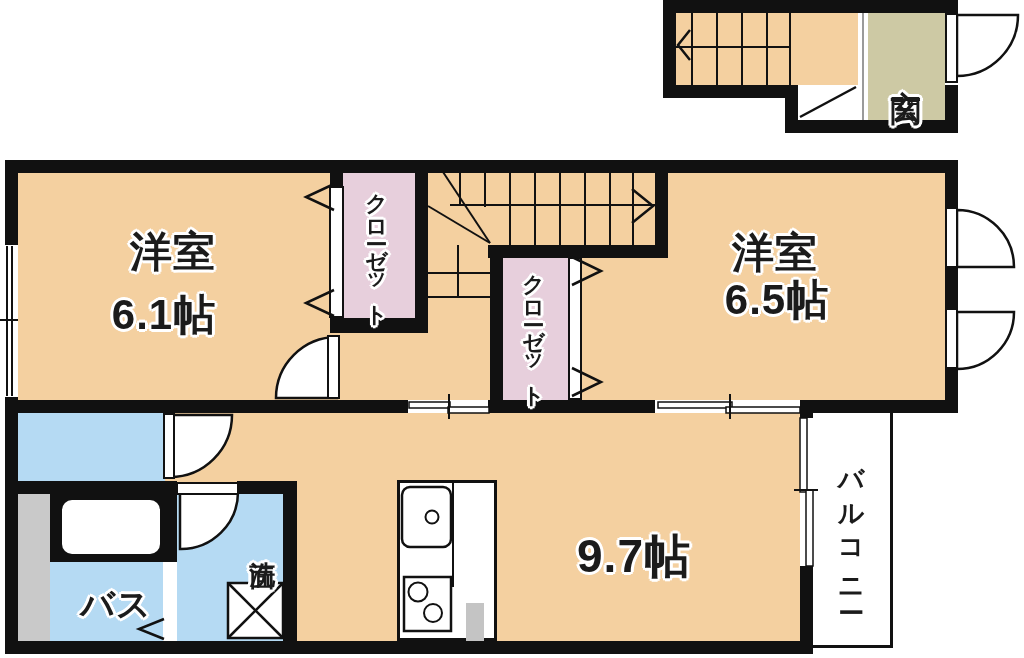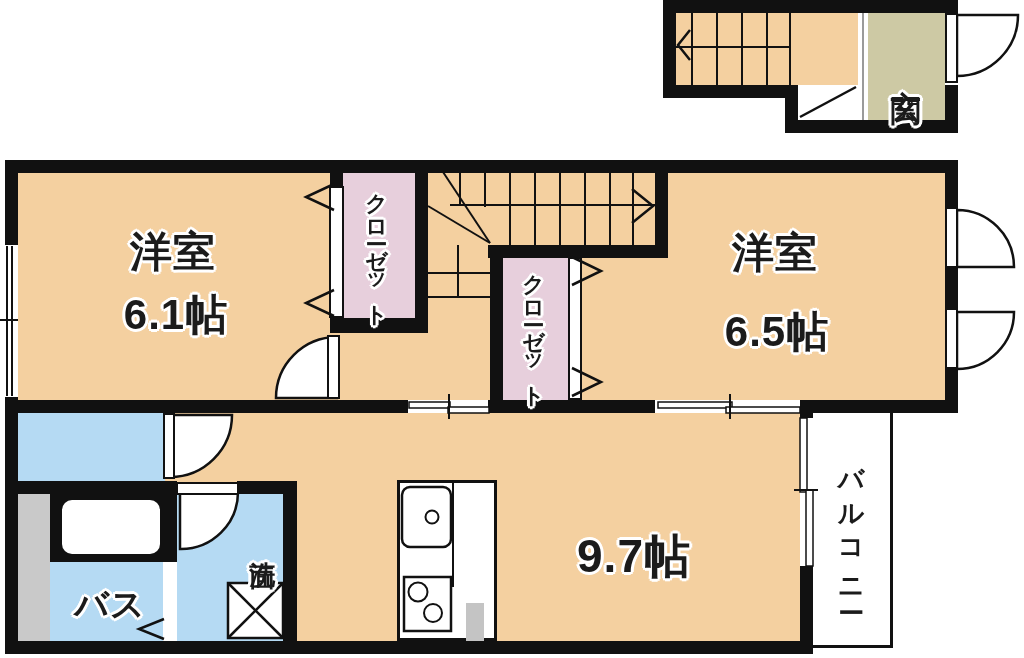--- a/index.html
+++ b/index.html
@@ -167,24 +167,24 @@
       <rect x="402" y="487" width="49" height="60" rx="8" fill="#ffffff" stroke="#111" stroke-width="2.5"></rect>
       <circle cx="432" cy="517" r="6.5" fill="#ffffff" stroke="#111" stroke-width="2"></circle>
       <rect x="404" y="577" width="47" height="54" fill="#ffffff" stroke="#111" stroke-width="2.5"></rect>
       <circle cx="418" cy="592" r="9.5" fill="#ffffff" stroke="#111" stroke-width="2"></circle>
       <circle cx="433" cy="613" r="9" fill="#ffffff" stroke="#111" stroke-width="2"></circle>
       <rect x="466" y="603" width="18" height="38" fill="#c4c4c4"></rect>
     </g>
   </svg>
 
   <div class="lbl" style="left:173px;top:252px;font-size:42px">洋室</div>
-  <div class="lbl" style="left:176px;top:315px;font-size:42px">6.1帖</div>
+  <div class="lbl" style="left:164px;top:315px;font-size:42px">6.1帖</div>
   <div class="lbl" style="left:775px;top:253px;font-size:42px">洋室</div>
-  <div class="lbl" style="left:777px;top:332px;font-size:42px">6.5帖</div>
+  <div class="lbl" style="left:777px;top:300px;font-size:42px">6.5帖</div>
   <div class="lbl" style="left:634px;top:556px;font-size:46px">9.7帖</div>
   <div class="lbl vt" style="left:377px;top:247px;font-size:22px;letter-spacing:2px">クローゼット</div>
   <div class="lbl vt" style="left:534px;top:328px;font-size:22px;letter-spacing:2px">クローゼット</div>
-  <div class="lbl" style="left:110px;top:605px;font-size:34px">バス</div>
+  <div class="lbl" style="left:116px;top:605px;font-size:34px">バス</div>
   <div class="lbl vt" style="left:262px;top:545px;font-size:26px;letter-spacing:4px">洗面</div>
   <div class="lbl vt" style="left:851px;top:528px;font-size:26px;letter-spacing:8px">バルコニー</div>
   <div class="lbl vt" style="left:906px;top:72px;font-size:30px;letter-spacing:6px">玄関</div>
 
 </div>
 
 </body></html>

